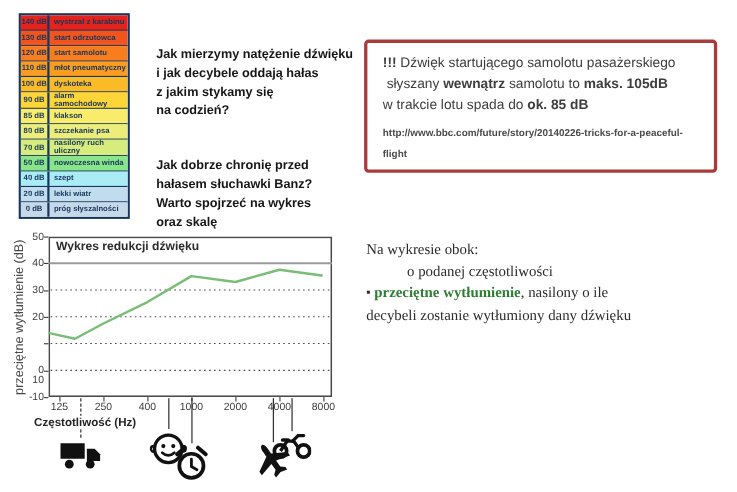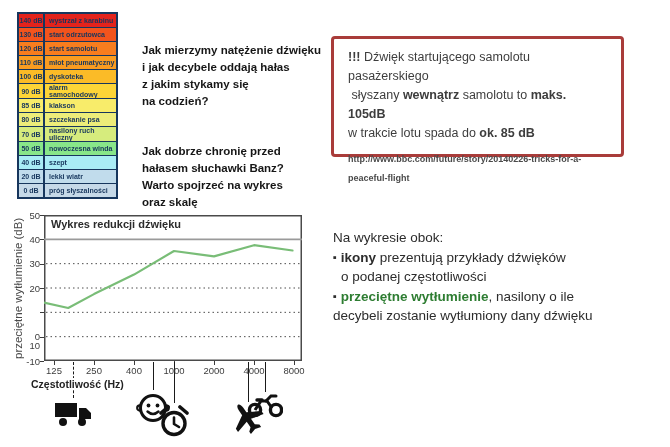--- a/index.html
+++ b/index.html
@@ -15,21 +15,21 @@
   .tlevel{width:24px;border-right:2px solid #17365d;display:flex;align-items:center;
     justify-content:center;text-align:center;}
   .tlabel{flex:1;display:flex;align-items:center;padding-left:4px;}
 
   
   .intro{position:absolute;left:142px;top:25px;width:185px;color:#161616;
     font-size:11.5px;font-weight:700;line-height:17px;white-space:pre-line;}
   .intro .q2{margin-top:16px;}
 
   
-  .info-box{position:absolute;left:331px;top:36px;width:293px;height:121px;
+  .info-box{position:absolute;left:331px;top:36px;width:321px;height:121px;
     box-sizing:border-box;border:3px solid #a93c3a;border-radius:4px;
     padding:9px 14px 6px 14px;color:#3d3d3d;font-size:12.5px;line-height:19px;}
   .ib-line{white-space:pre-wrap;}
   .ib-p2{margin-top:12px;}
   .ib-url{margin-top:7px;font-size:9px;font-weight:700;color:#4a4a4a;}
   b{font-weight:700;}
 
   
   .chart-title{position:absolute;left:51px;top:218px;font-size:11px;font-weight:700;
     color:#2b2b2b;z-index:3;}
@@ -50,23 +50,23 @@
   .conn{position:absolute;width:0;border-left:1.5px solid #1a1a1a;z-index:1;}
   .conn.dashed{border-left-style:dashed;}
   .icon{position:absolute;z-index:5;}
   #icon-truck{top:401px;}
   #icon-baby{top:391px;}
   #icon-clock{top:404px;}
   #icon-plane{top:400px;}
   #icon-bike{top:392px;}
 
   
-  .side-text{position:absolute;left:333px;top:228px;width:330px;color:#2c2c2c;
-    font-size:13.5px;line-height:19.5px;}
-  .side-text .indent{padding-left:8px;}
+  .side-text{position:absolute;left:333px;top:217px;width:330px;color:#2c2c2c;
+    font-size:13.5px;line-height:19.5px;font-family:Liberation Serif, serif;}
+  .side-text .indent{padding-left:8px;margin-left:29px;}
   .green{font-weight:700;}
   .bullet{font-size:11px;vertical-align:1px;}
 </style>
 </head>
 <body>
 
 <div class="db-table">
   <div class="trow" style="background: rgb(227, 35, 28);">
       <span class="tlevel">140 dB</span>
       <span class="tlabel">wystrzał z karabinu</span>
@@ -225,17 +225,16 @@
     <circle cx="8" cy="18" r="5.6" fill="none" stroke="#111" stroke-width="3.4"></circle>
     <circle cx="29" cy="18" r="5.6" fill="none" stroke="#111" stroke-width="3.4"></circle>
     <path d="M8 18 L14 9 H20 L25 16" fill="none" stroke="#111" stroke-width="3"></path>
     <path d="M19 9 L24 4 H29" fill="none" stroke="#111" stroke-width="3" stroke-linecap="round"></path>
     <path d="M10 8 H15" stroke="#111" stroke-width="3.4" stroke-linecap="round"></path>
   </svg>
 </div>
 
 <div class="side-text">
   <div>Na wykresie obok:</div>
-  <div><span class="bullet">▪</span> <b>ikony</b><span> prezentują przykłady dźwięków</span></div>
   <div class="indent">o podanej częstotliwości</div>
   <div><span class="bullet">▪</span> <b class="green" style="color: rgb(46, 125, 50);">przeciętne wytłumienie</b><span>, nasilony o ile</span></div>
   <div>decybeli zostanie wytłumiony dany dźwięku</div>
 </div>
 
 </body></html>

